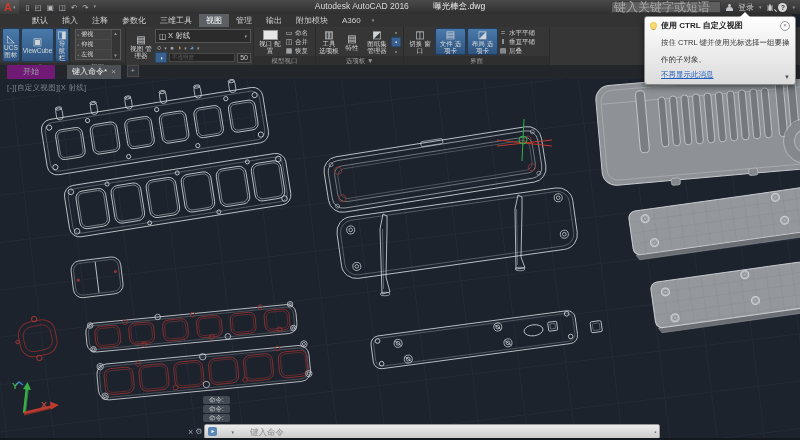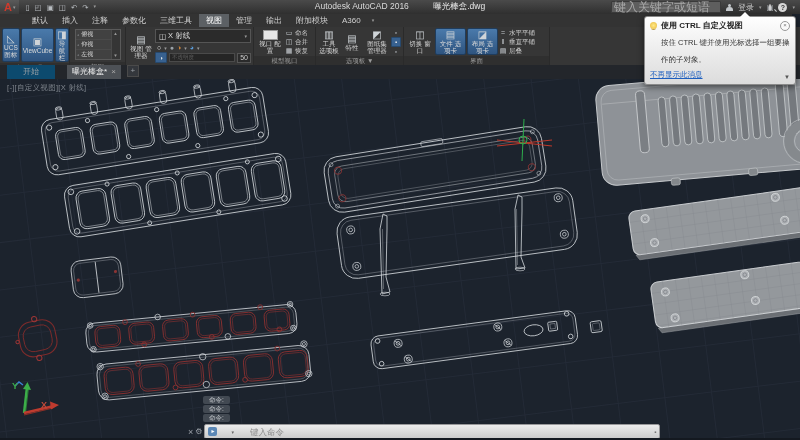--- a/index.html
+++ b/index.html
@@ -64,21 +64,21 @@
   .mini{width:10px;height:9px;border-radius:1px;display:flex;align-items:center;justify-content:center;
         font-size:6px;color:#dfe3e6;}
   .smcol{display:flex;flex-direction:column;justify-content:center;gap:1px;}
   .smbtn{display:flex;align-items:center;gap:2px;font-size:6.5px;color:#cccccc;line-height:8px;}
   .smicon{font-size:7px;color:#c8cdd2;width:8px;text-align:center;}
   .vpcfg{width:15px;height:10px;background:#e6e6e6;border:1px solid #9a9a9a;box-sizing:border-box;}
   .fill{flex:1;border-right:none;}
   
   .ftabs{position:absolute;top:65px;left:0;right:0;height:14px;background:#23262b;display:flex;align-items:flex-end;}
   .ftab{height:14px;line-height:14px;font-size:8px;text-align:center;cursor:default;}
-  .ftab.start{width:48px;margin-left:7px;background:#0c4a6e;color:#9aa0a5;}
+  .ftab.start{width:48px;margin-left:7px;background:#701a75;color:#9aa0a5;}
   .ftab.active{margin-left:12px;background:#4d5156;color:#ededed;display:flex;align-items:center;gap:4px;padding:0 5px;}
   .ftab.active .x{color:#aaaaaa;font-size:8px;}
   .newtab{width:10px;height:10px;margin-left:6px;margin-bottom:2px;background:#34373c;border:1px solid #4a4a4a;
           color:#9aa0a5;font-size:8px;line-height:9px;text-align:center;}
   
   .draw{position:absolute;top:79px;left:0;right:0;bottom:2px;background:#1c232d;overflow:hidden;}
   .vplabel{position:absolute;left:7px;top:4px;font-size:7.5px;color:#7f858d;letter-spacing:.3px;}
   .chip{position:absolute;left:203px;width:27px;height:8px;background:rgba(72,78,88,.88);border-radius:2px;
         color:#c4c8cc;font-size:6.5px;line-height:8px;text-align:center;}
   .cmdwrap{position:absolute;left:188px;top:345px;display:flex;align-items:center;gap:2px;}
@@ -99,21 +99,21 @@
            padding:4px 5px 4px 5px;box-sizing:border-box;}
   .tooltip:before{content:"";position:absolute;top:-5px;left:95px;border-left:5px solid transparent;
                   border-right:5px solid transparent;border-bottom:5px solid #fdfdfd;}
   .tt-head{display:flex;align-items:flex-start;gap:4px;}
   .bulb{width:7px;height:7px;border-radius:50%;background:radial-gradient(#ffe98a,#e8b93a);flex:none;margin-top:1px;
         box-shadow:0 2px 0 -1px #b89a50;}
   .tt-title{font-size:8px;font-weight:bold;color:#222;line-height:9px;flex:1;}
   .tt-close{width:8px;height:8px;border:1px solid #999;border-radius:50%;color:#777;font-size:6px;line-height:7px;
             text-align:center;flex:none;}
   .tt-body{font-size:7.5px;color:#333;line-height:17px;margin:3px 0 2px 11px;}
-  .tt-foot{display:flex;align-items:flex-end;}
+  .tt-foot{display:flex;align-items:flex-end;margin-left:11px;}
   .tt-link{font-size:7.5px;color:#1e5fbf;text-decoration:underline;flex:1;}
   .tt-down{font-size:6px;color:#555;}
   .bottomstrip{position:absolute;left:0;right:0;bottom:0;height:2px;background:#141920;}
   svg text{font-family:"Liberation Sans",sans-serif;}
 </style>
 </head>
 <body>
 
 <div class="app">
 
@@ -317,21 +317,21 @@
         </div>
       </div>
       <div class="plabel">界面</div>
     </div>
     <div class="panel fill"></div>
   </div>
 
   <div class="ftabs">
     <div class="ftab start">开始</div>
     <div class="ftab active">
-      <span>曝光棒盒*</span>
+      <span>键入命令*</span>
       <span class="x">×</span>
     </div>
     <div class="newtab">+</div>
   </div>
 
   <div class="draw">
     <svg id="cad" width="800" height="361" viewBox="0 0 800 361">
       <defs>
         <pattern id="mesh" width="13" height="11" patternUnits="userSpaceOnUse">
           <path d="M13 0 V11 M0 11 H13" stroke="#7c8085" stroke-width="0.6" fill="none"></path>

